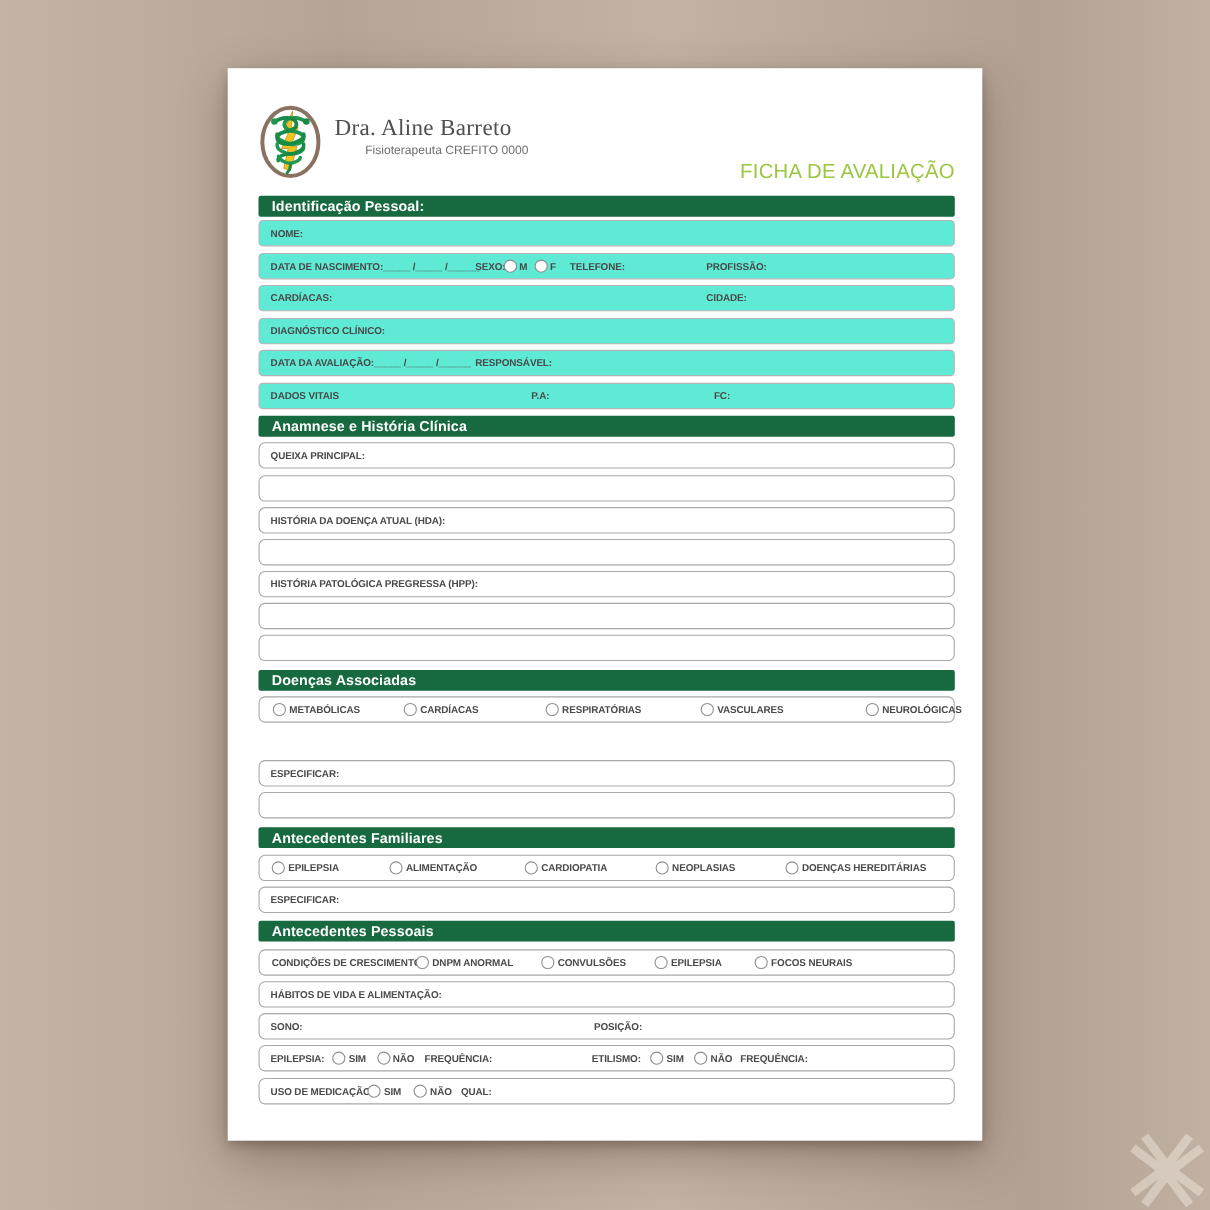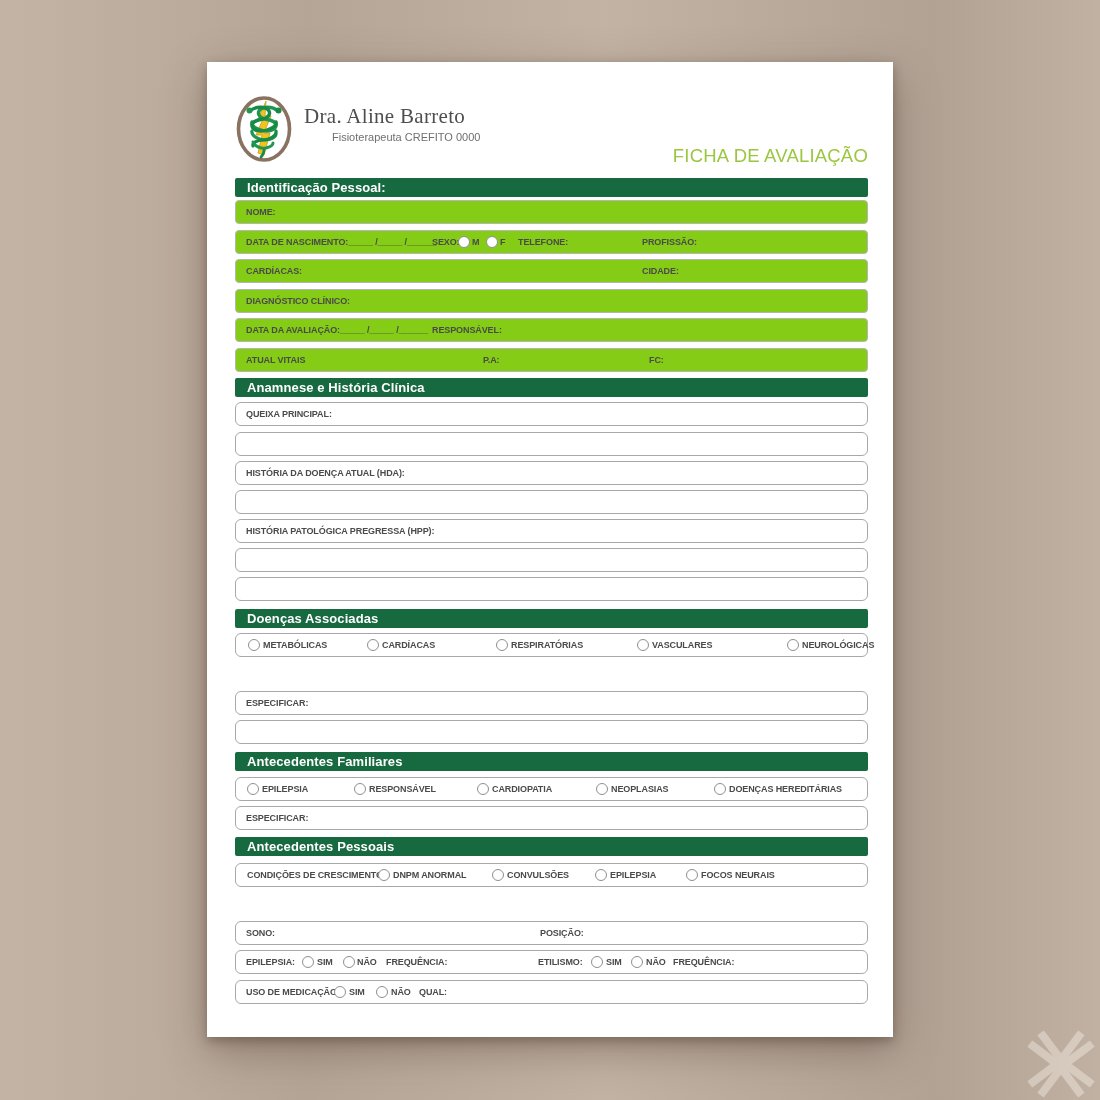--- a/index.html
+++ b/index.html
@@ -34,21 +34,21 @@
   }
   .logo{position:absolute;left:28px;top:33px;width:58px;height:68px;}
   .doc-name{position:absolute;left:97px;top:42px;font-family:"Liberation Serif","DejaVu Serif",serif;
     font-size:21px;color:#4e4e4e;letter-spacing:0.3px;}
   .doc-sub{position:absolute;left:98px;top:69px;font-size:11px;color:#6f6f6f;margin-left:27px;}
   .form-title{position:absolute;right:25px;top:83px;font-size:18.5px;color:#9bc63f;letter-spacing:0.2px;}
   .bar{position:absolute;left:28px;width:633px;height:19px;box-sizing:border-box;
     background:#17693f;border-radius:2px;color:#ffffff;font-size:13px;font-weight:bold;
     line-height:19px;padding-left:12px;letter-spacing:0.1px;}
   .row{position:absolute;left:28px;width:633px;height:24px;box-sizing:border-box;}
-  .row.gray{background:#84cc16;border:1px solid #b5b5b5;border-radius:4px;}
+  .row.gray{background:#5eead4;border:1px solid #b5b5b5;border-radius:4px;}
   .row.white{background:#ffffff;border:1px solid #a8a8a8;border-radius:6px;}
   .lbl{position:absolute;top:0;height:22px;line-height:22px;font-size:9px;font-weight:bold;
     color:#4a4a4a;letter-spacing:-0.1px;white-space:nowrap;}
   .cb{position:absolute;top:50%;margin-top:-6px;width:10px;height:10px;background:#fff;
     border:1px solid #8f8f8f;border-radius:50%;}
   .watermark{position:absolute;left:1025px;top:1028px;width:72px;height:72px;opacity:0.45;}
 </style>
 </head>
 <body>
 
@@ -97,21 +97,21 @@
   <div class="row gray" style="top:227px">
     <span class="lbl" style="left:10px">DIAGNÓSTICO CLÍNICO:</span>
   </div>
 
   <div class="row gray" style="top:256px">
     <span class="lbl" style="left:10px">DATA DA AVALIAÇÃO:_____ /_____ /______</span>
     <span class="lbl" style="left:196px">RESPONSÁVEL:</span>
   </div>
 
   <div class="row gray" style="top:286px">
-    <span class="lbl" style="left:10px">ATUAL VITAIS</span>
+    <span class="lbl" style="left:10px">DADOS VITAIS</span>
     <span class="lbl" style="left:247px">P.A:</span>
     <span class="lbl" style="left:413px">FC:</span>
   </div>
 
   <div class="bar" style="top:316px">Anamnese e História Clínica</div>
 
   <div class="row white" style="top:340px">
     <span class="lbl" style="left:10px">QUEIXA PRINCIPAL:</span>
   </div>
   <div class="row white" style="top:370px"></div>
@@ -147,21 +147,21 @@
     <span class="lbl" style="left:10px">ESPECIFICAR:</span>
   </div>
   <div class="row white" style="top:658px"></div>
 
   <div class="bar" style="top:690px">Antecedentes Familiares</div>
 
   <div class="row white" style="top:715px">
     <span class="cb" style="left:11px"></span>
     <span class="lbl" style="left:26px">EPILEPSIA</span>
     <span class="cb" style="left:118px"></span>
-    <span class="lbl" style="left:133px">RESPONSÁVEL</span>
+    <span class="lbl" style="left:133px">ALIMENTAÇÃO</span>
     <span class="cb" style="left:241px"></span>
     <span class="lbl" style="left:256px">CARDIOPATIA</span>
     <span class="cb" style="left:360px"></span>
     <span class="lbl" style="left:375px">NEOPLASIAS</span>
     <span class="cb" style="left:478px"></span>
     <span class="lbl" style="left:493px">DOENÇAS HEREDITÁRIAS</span>
   </div>
 
   <div class="row white" style="top:744px">
     <span class="lbl" style="left:10px">ESPECIFICAR:</span>
@@ -174,20 +174,23 @@
     <span class="cb" style="left:142px"></span>
     <span class="lbl" style="left:157px">DNPM ANORMAL</span>
     <span class="cb" style="left:256px"></span>
     <span class="lbl" style="left:271px">CONVULSÕES</span>
     <span class="cb" style="left:359px"></span>
     <span class="lbl" style="left:374px">EPILEPSIA</span>
     <span class="cb" style="left:450px"></span>
     <span class="lbl" style="left:465px">FOCOS NEURAIS</span>
   </div>
 
+  <div class="row white" style="top:830px">
+    <span class="lbl" style="left:10px">HÁBITOS DE VIDA E ALIMENTAÇÃO:</span>
+  </div>
 
   <div class="row white" style="top:859px">
     <span class="lbl" style="left:10px">SONO:</span>
     <span class="lbl" style="left:304px">POSIÇÃO:</span>
   </div>
 
   <div class="row white" style="top:888px">
     <span class="lbl" style="left:10px">EPILEPSIA:</span>
     <span class="cb" style="left:66px"></span>
     <span class="lbl" style="left:81px">SIM</span>

